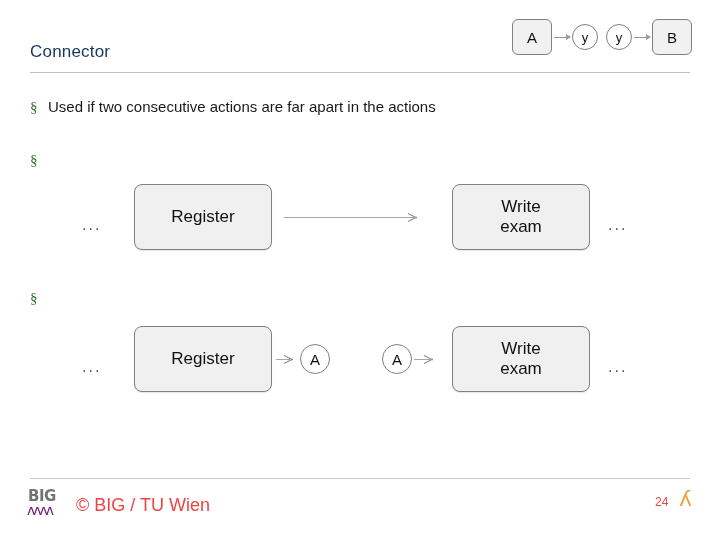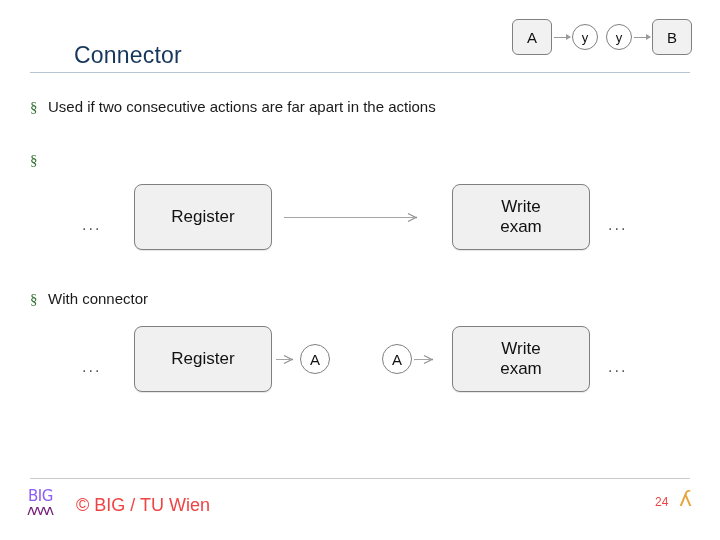--- a/index.html
+++ b/index.html
@@ -19,24 +19,23 @@
   .slide {
     position: absolute;
     inset: 0;
   }
 
   
   .title {
     position: absolute;
     left: 30px;
     top: 42px;
-    font-size: 23px;
+    font-size: 17px;
     color: #16365c;
     letter-spacing: 0.2px;
-    margin-left: 44px;
   }
   .title-rule {
     position: absolute;
     left: 30px;
     top: 72px;
     width: 660px;
     height: 1px;
     background: #b7c4d4;
   }
 
@@ -221,22 +220,22 @@
     left: 655px;
     top: 495px;
     font-size: 12px;
     color: #ef4444;
   }
   .logo-big {
     position: absolute;
     left: 28px;
     top: 487px;
     font-size: 15px;
-    font-weight: normal;
-    color: #8b5cf6;
+    font-weight: bold;
+    color: #737373;
     letter-spacing: -0.5px;
     font-family: "DejaVu Sans", sans-serif;
   }
   .logo-figures {
     position: absolute;
     left: 27px;
     top: 502px;
     color: #701a75;
     font-size: 14px;
     letter-spacing: -2px;
@@ -284,21 +283,20 @@
     <div class="arrowhead" style="left:348px; top:30px;"></div>
     <div class="node" style="left:392px; top:2px; width:138px; height:66px; flex-direction:column;">
       <span>Write</span>
       <span>exam</span>
     </div>
     <div class="ellipsis" style="left:548px; top:34px;">...</div>
   </div>
 
   <div class="bullet bullet-3">
     <span class="marker">§</span>
-    <span>With connector</span>
   </div>
 
   <div class="flow flow-2">
     <div class="ellipsis" style="left:22px; top:34px;">...</div>
     <div class="node" style="left:74px; top:2px; width:138px; height:66px;">Register</div>
     <div class="arrow" style="left:216px; top:35px; width:14px;"></div>
     <div class="arrowhead" style="left:224px; top:30px;"></div>
     <div class="connector-circle" style="left:240px; top:20px;">A</div>
     <div class="connector-circle" style="left:322px; top:20px;">A</div>
     <div class="arrow" style="left:354px; top:35px; width:16px;"></div>

